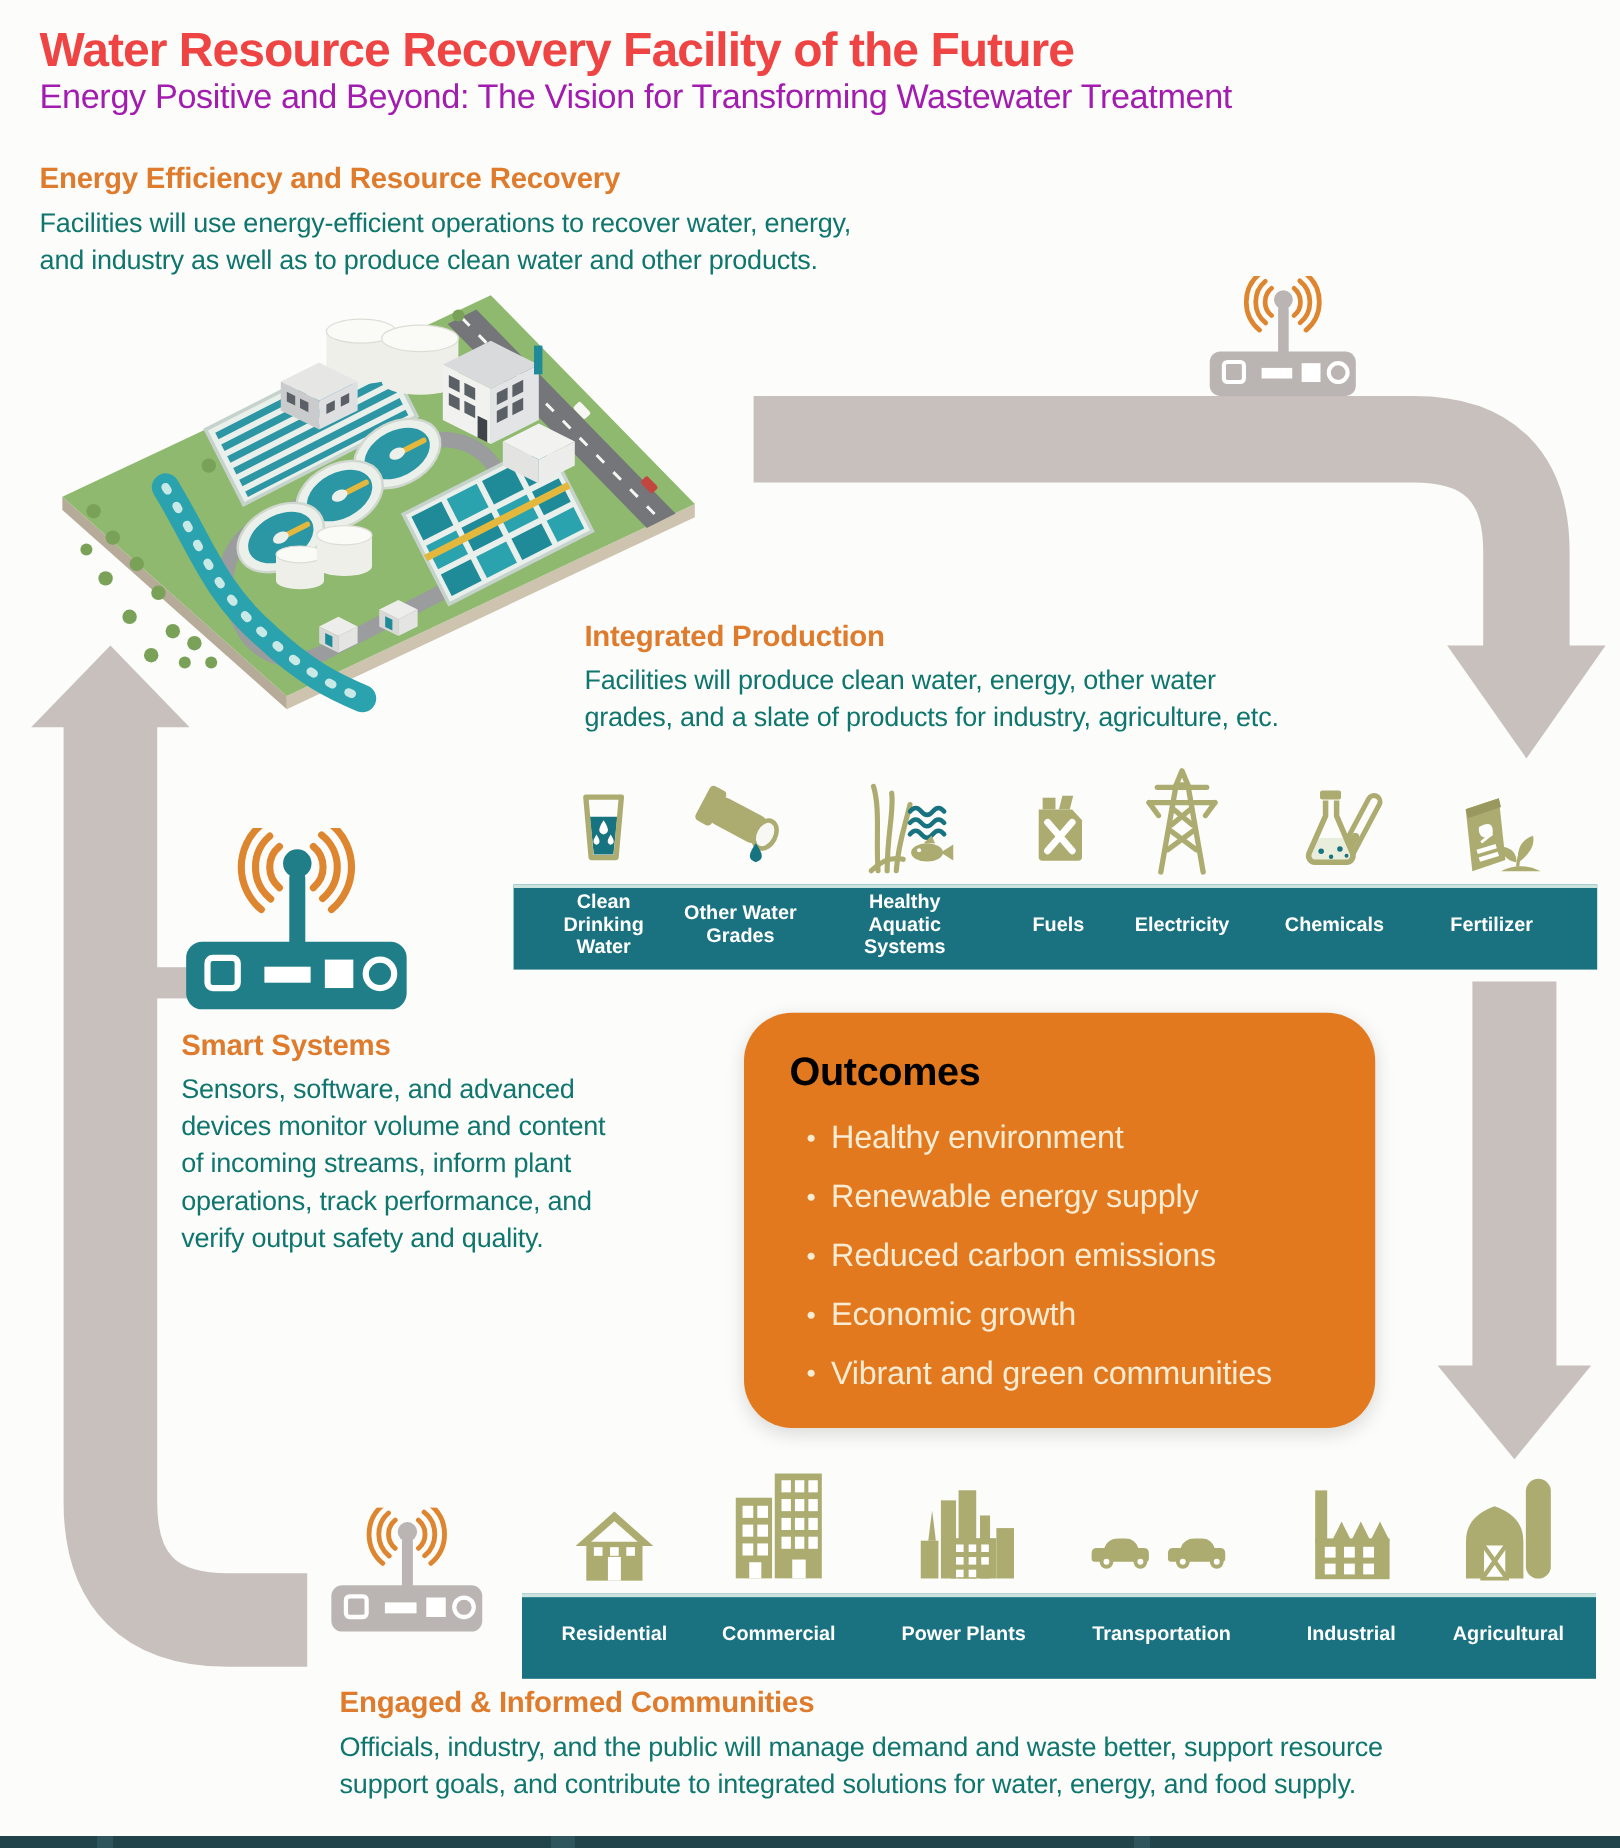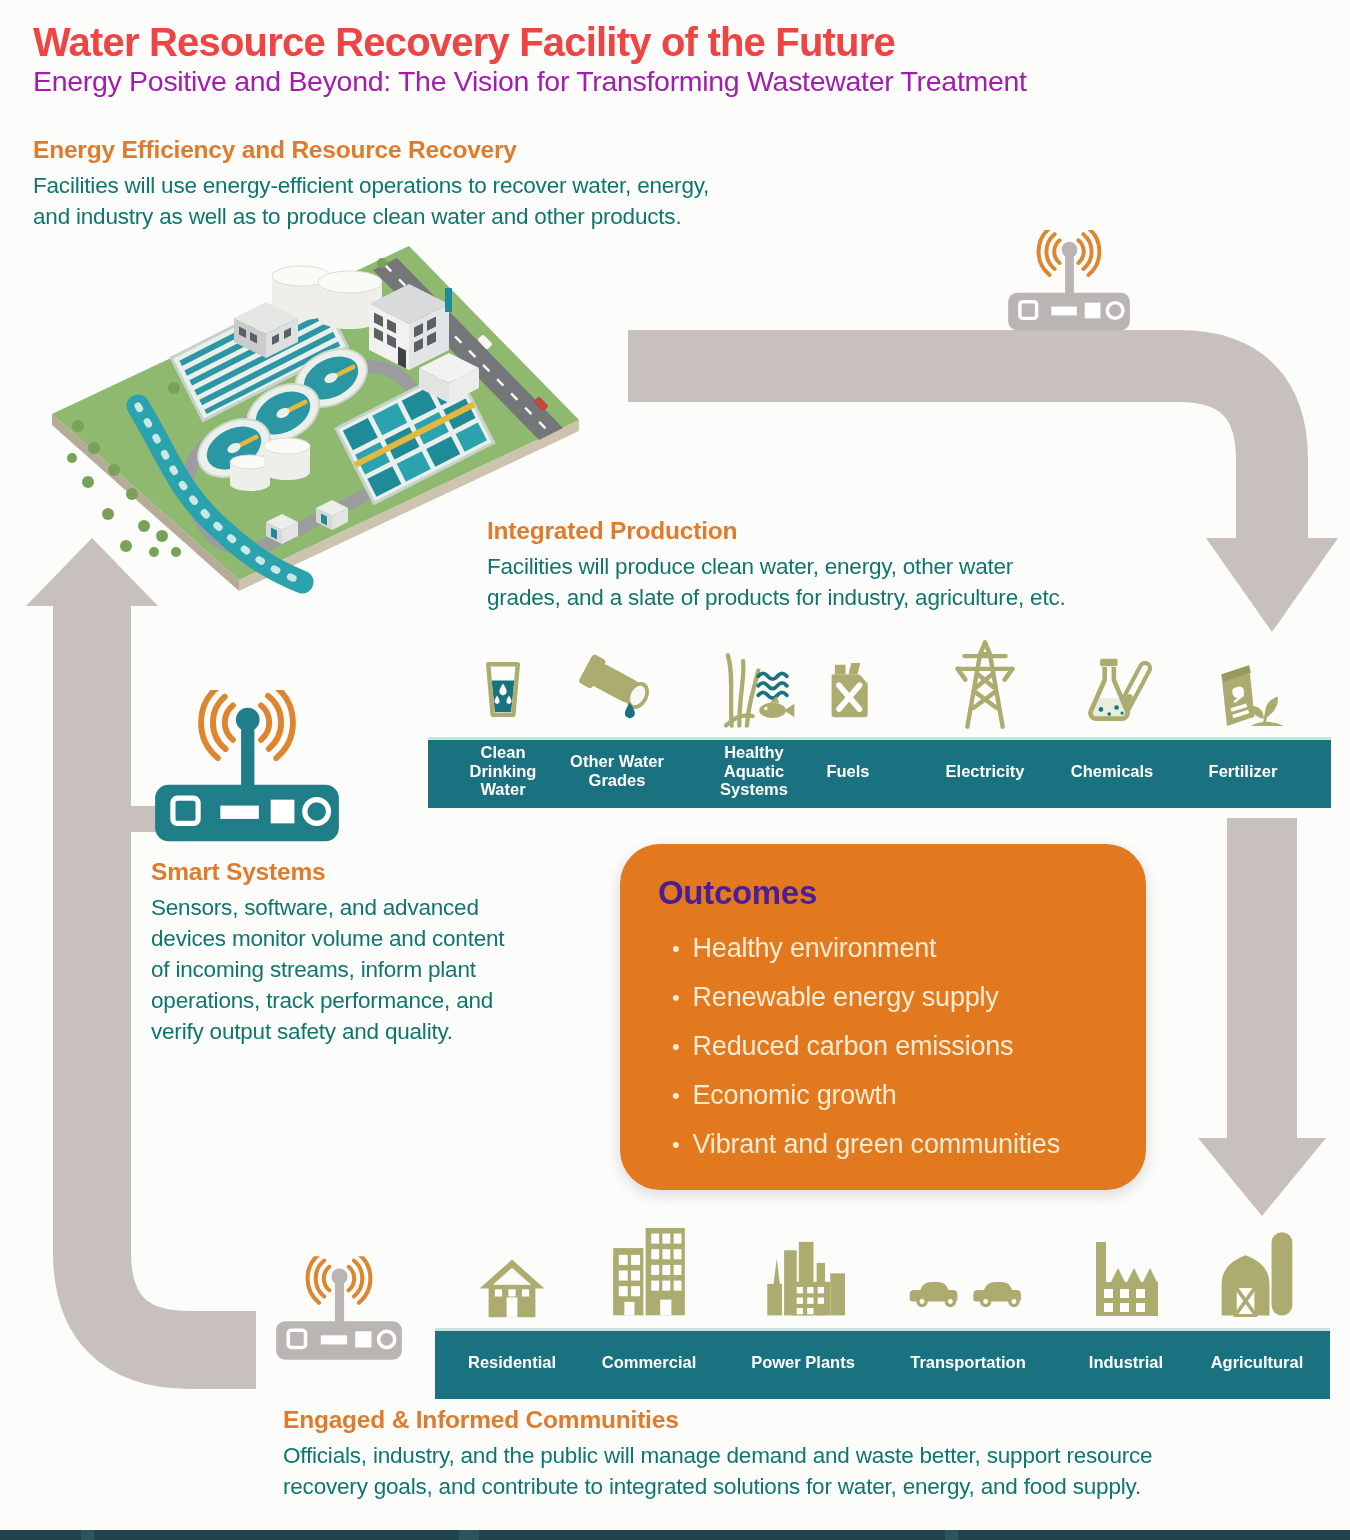--- a/index.html
+++ b/index.html
@@ -11,21 +11,21 @@
   .subtitle{font-size:28.5px;color:#a21caf;letter-spacing:-0.3px;}
   .h2{font-weight:bold;font-size:24.5px;color:#DE7B2C;letter-spacing:-0.2px;margin-bottom:6px;}
   .body-line{font-size:22.5px;color:#0f766e;line-height:1.38;letter-spacing:-0.2px;}
   .banner-bar{position:absolute;background:#1A7280;border-top:3px solid #CBE3DF;height:68px;}
   .bitem{position:absolute;display:flex;flex-direction:column;align-items:center;}
   .bicon{flex:1;display:flex;align-items:flex-end;justify-content:center;}
   .blabel{height:68px;display:flex;align-items:center;justify-content:center;text-align:center;
           color:#fff;font-weight:bold;font-size:16.5px;line-height:1.15;}
   .outcomes{position:absolute;left:620px;top:844px;width:526px;height:346px;background:#E2791F;
             border-radius:40px;box-shadow:0 5px 16px rgba(0,0,0,0.14);}
-  .outcomes h3{margin:30px 0 10px 38px;font-size:33px;font-weight:bold;color:#4c1d95;letter-spacing:-0.3px;}
+  .outcomes h3{margin:30px 0 10px 38px;font-size:33px;font-weight:bold;color:#000000;letter-spacing:-0.3px;}
   .outcomes ul{list-style:none;margin:12px;padding:0 30px 0 40px;}
   .outcomes li{font-size:27px;color:#FAEBD3;height:49px;display:flex;align-items:center;letter-spacing:-0.2px;}
   .outcomes li::before{content:"•";font-size:22px;margin-right:13px;color:#FAEBD3;}
   .bottom-strip{position:absolute;left:0;bottom:0;width:100%;height:10px;
     background:linear-gradient(90deg,#21444B 0 6%,#2E545C 6% 7%,#21444B 7% 34%,#2E545C 34% 35.5%,#21444B 35.5% 70%,#2E545C 70% 71%,#21444B 71% 100%);}
 </style>
 </head>
 <body>
 
 <div id="canvas">
@@ -302,21 +302,21 @@
       </g>
       <path d="M66 64 l7 -7 l3 7 Z" fill="#ACAB70"></path>
       <ellipse cx="69" cy="72" rx="14" ry="8" fill="#ACAB70"></ellipse>
       <path d="M81 72 l11 -7 v14 Z" fill="#ACAB70"></path>
       <circle cx="62" cy="70" r="1.8" fill="#fff"></circle>
     </svg>
       </div>
     <span class="blabel">Healthy Aquatic Systems</span>
   </div>
 
-  <div class="bitem" style="left:792px;top:630px;width:112px;height:175px;">
+  <div class="bitem" style="left:826px;top:630px;width:112px;height:175px;">
     <div class="bicon">
         <svg width="82" height="92" viewBox="0 0 100 100">
       <rect x="34" y="18" width="13" height="12" fill="#ACAB70"></rect>
       <rect x="58" y="16" width="11" height="14" fill="#ACAB70" transform="skewX(-14)"></rect>
       <path d="M30 30 h34 l10 11 v37 a4 4 0 0 1 -4 4 H34 a4 4 0 0 1 -4 -4 Z" fill="#ACAB70"></path>
       <path d="M39 43 L64 72 M64 43 L39 72" stroke="#fff" stroke-width="7" stroke-linecap="round"></path>
     </svg>
       </div>
     <span class="blabel">Fuels</span>
   </div>
@@ -506,17 +506,17 @@
       <path d="M29 60 L49 88 M49 60 L29 88" stroke="#ACAB70" stroke-width="3.5"></path>
       <path d="M29 60 h20 v28 h-20 Z" fill="none" stroke="#ACAB70" stroke-width="3"></path>
     </svg>
       </div>
     <span class="blabel">Agricultural</span>
   </div>
 
   <div class="abs" style="left:283px;top:1406px;">
     <div class="h2">Engaged &amp; Informed Communities</div>
     <div class="body-line">Officials, industry, and the public will manage demand and waste better, support resource</div>
-    <div class="body-line">recovery goals, and contribute to integrated solutions for water, energy, and food supply.</div>
+    <div class="body-line">support goals, and contribute to integrated solutions for water, energy, and food supply.</div>
   </div>
 
   <div class="bottom-strip"></div>
 </div>
 
 </body></html>

